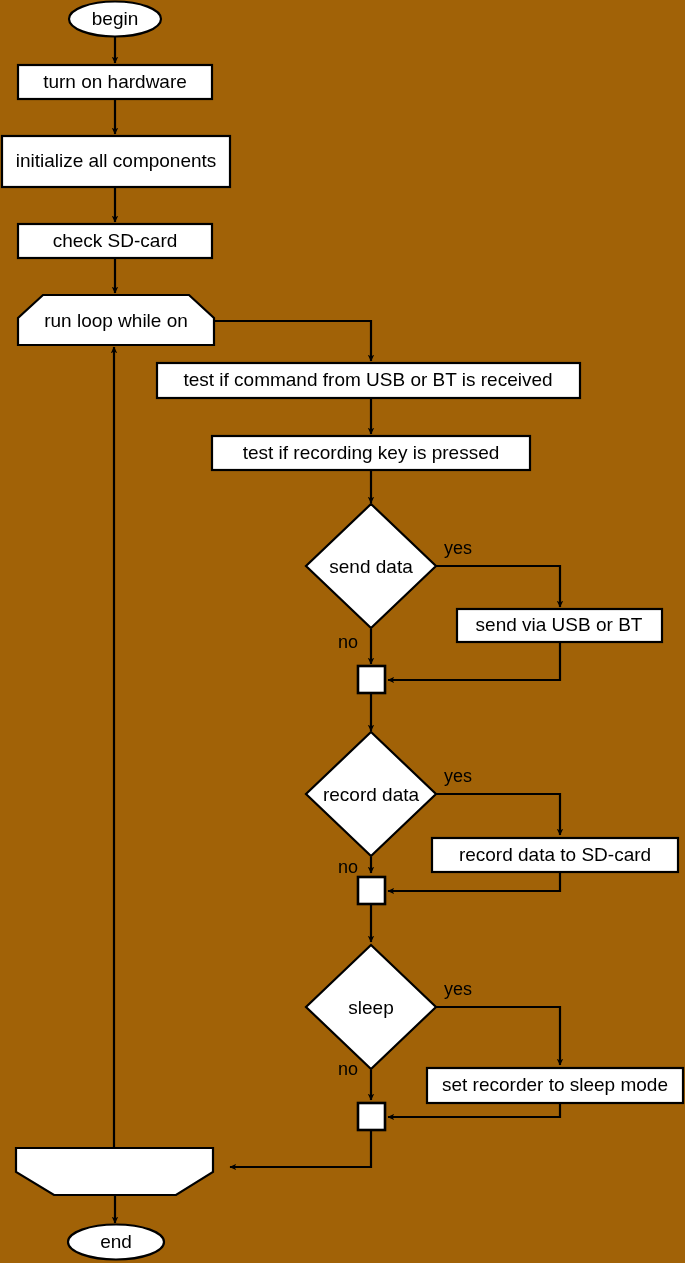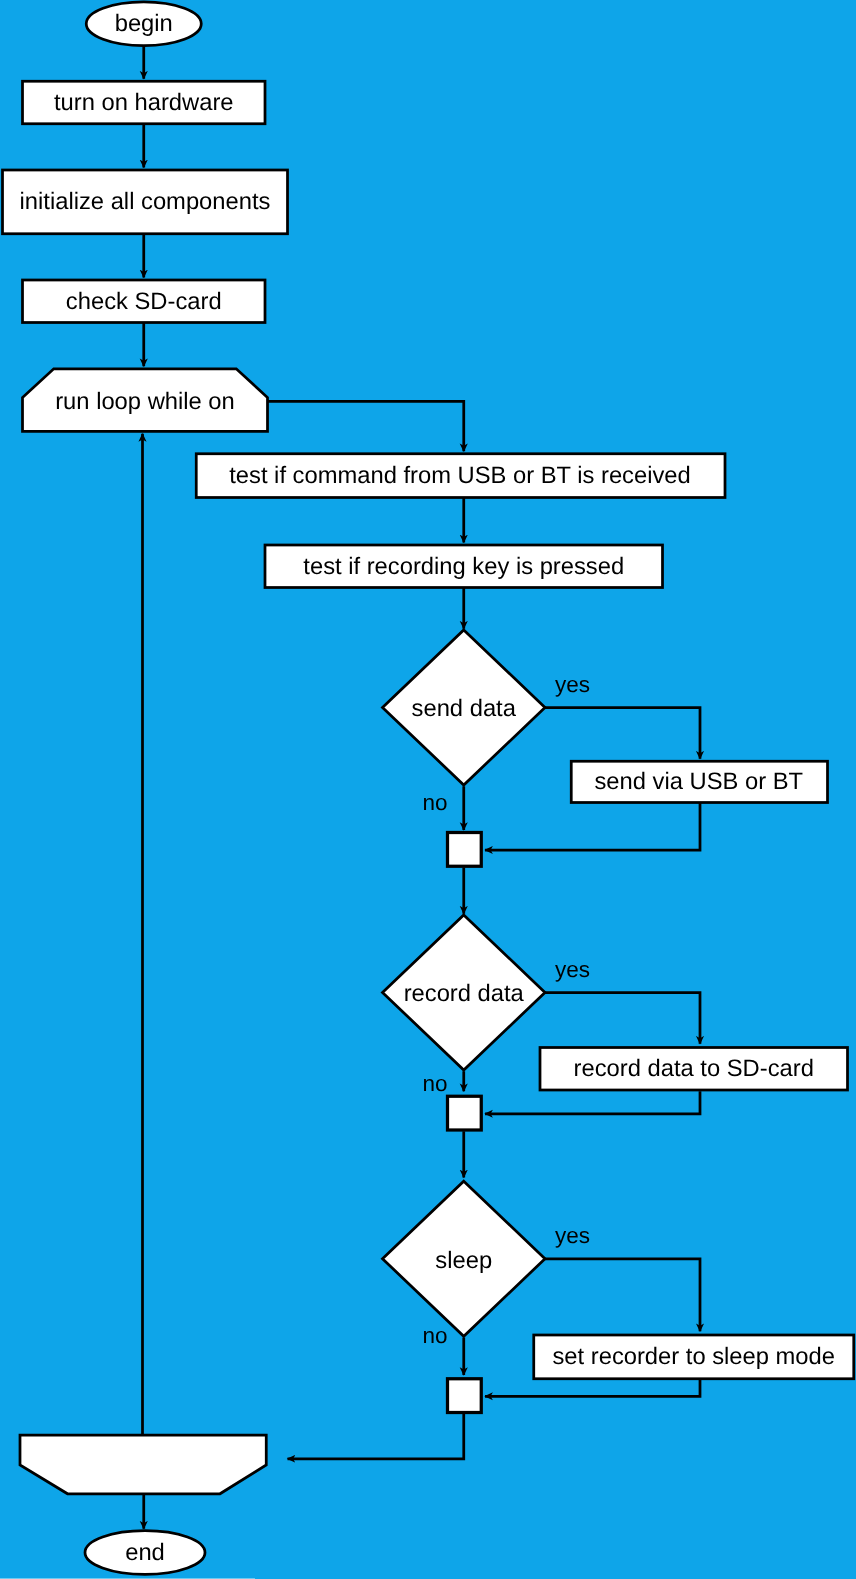--- a/index.html
+++ b/index.html
@@ -7,21 +7,21 @@
     padding: 0;
     background: #ffffff;
   }
   body {
     font-family: "Liberation Sans", sans-serif;
   }
   #flowchart-root {
     position: relative;
     width: 685px;
     height: 1263px;
-    background: #0ea5e9;
+    background: #a16207;
     overflow: hidden;
   }
   #flow-svg {
     position: absolute;
     top: 0;
     left: 0;
     width: 685px;
     height: 1263px;
     display: block;
   }

